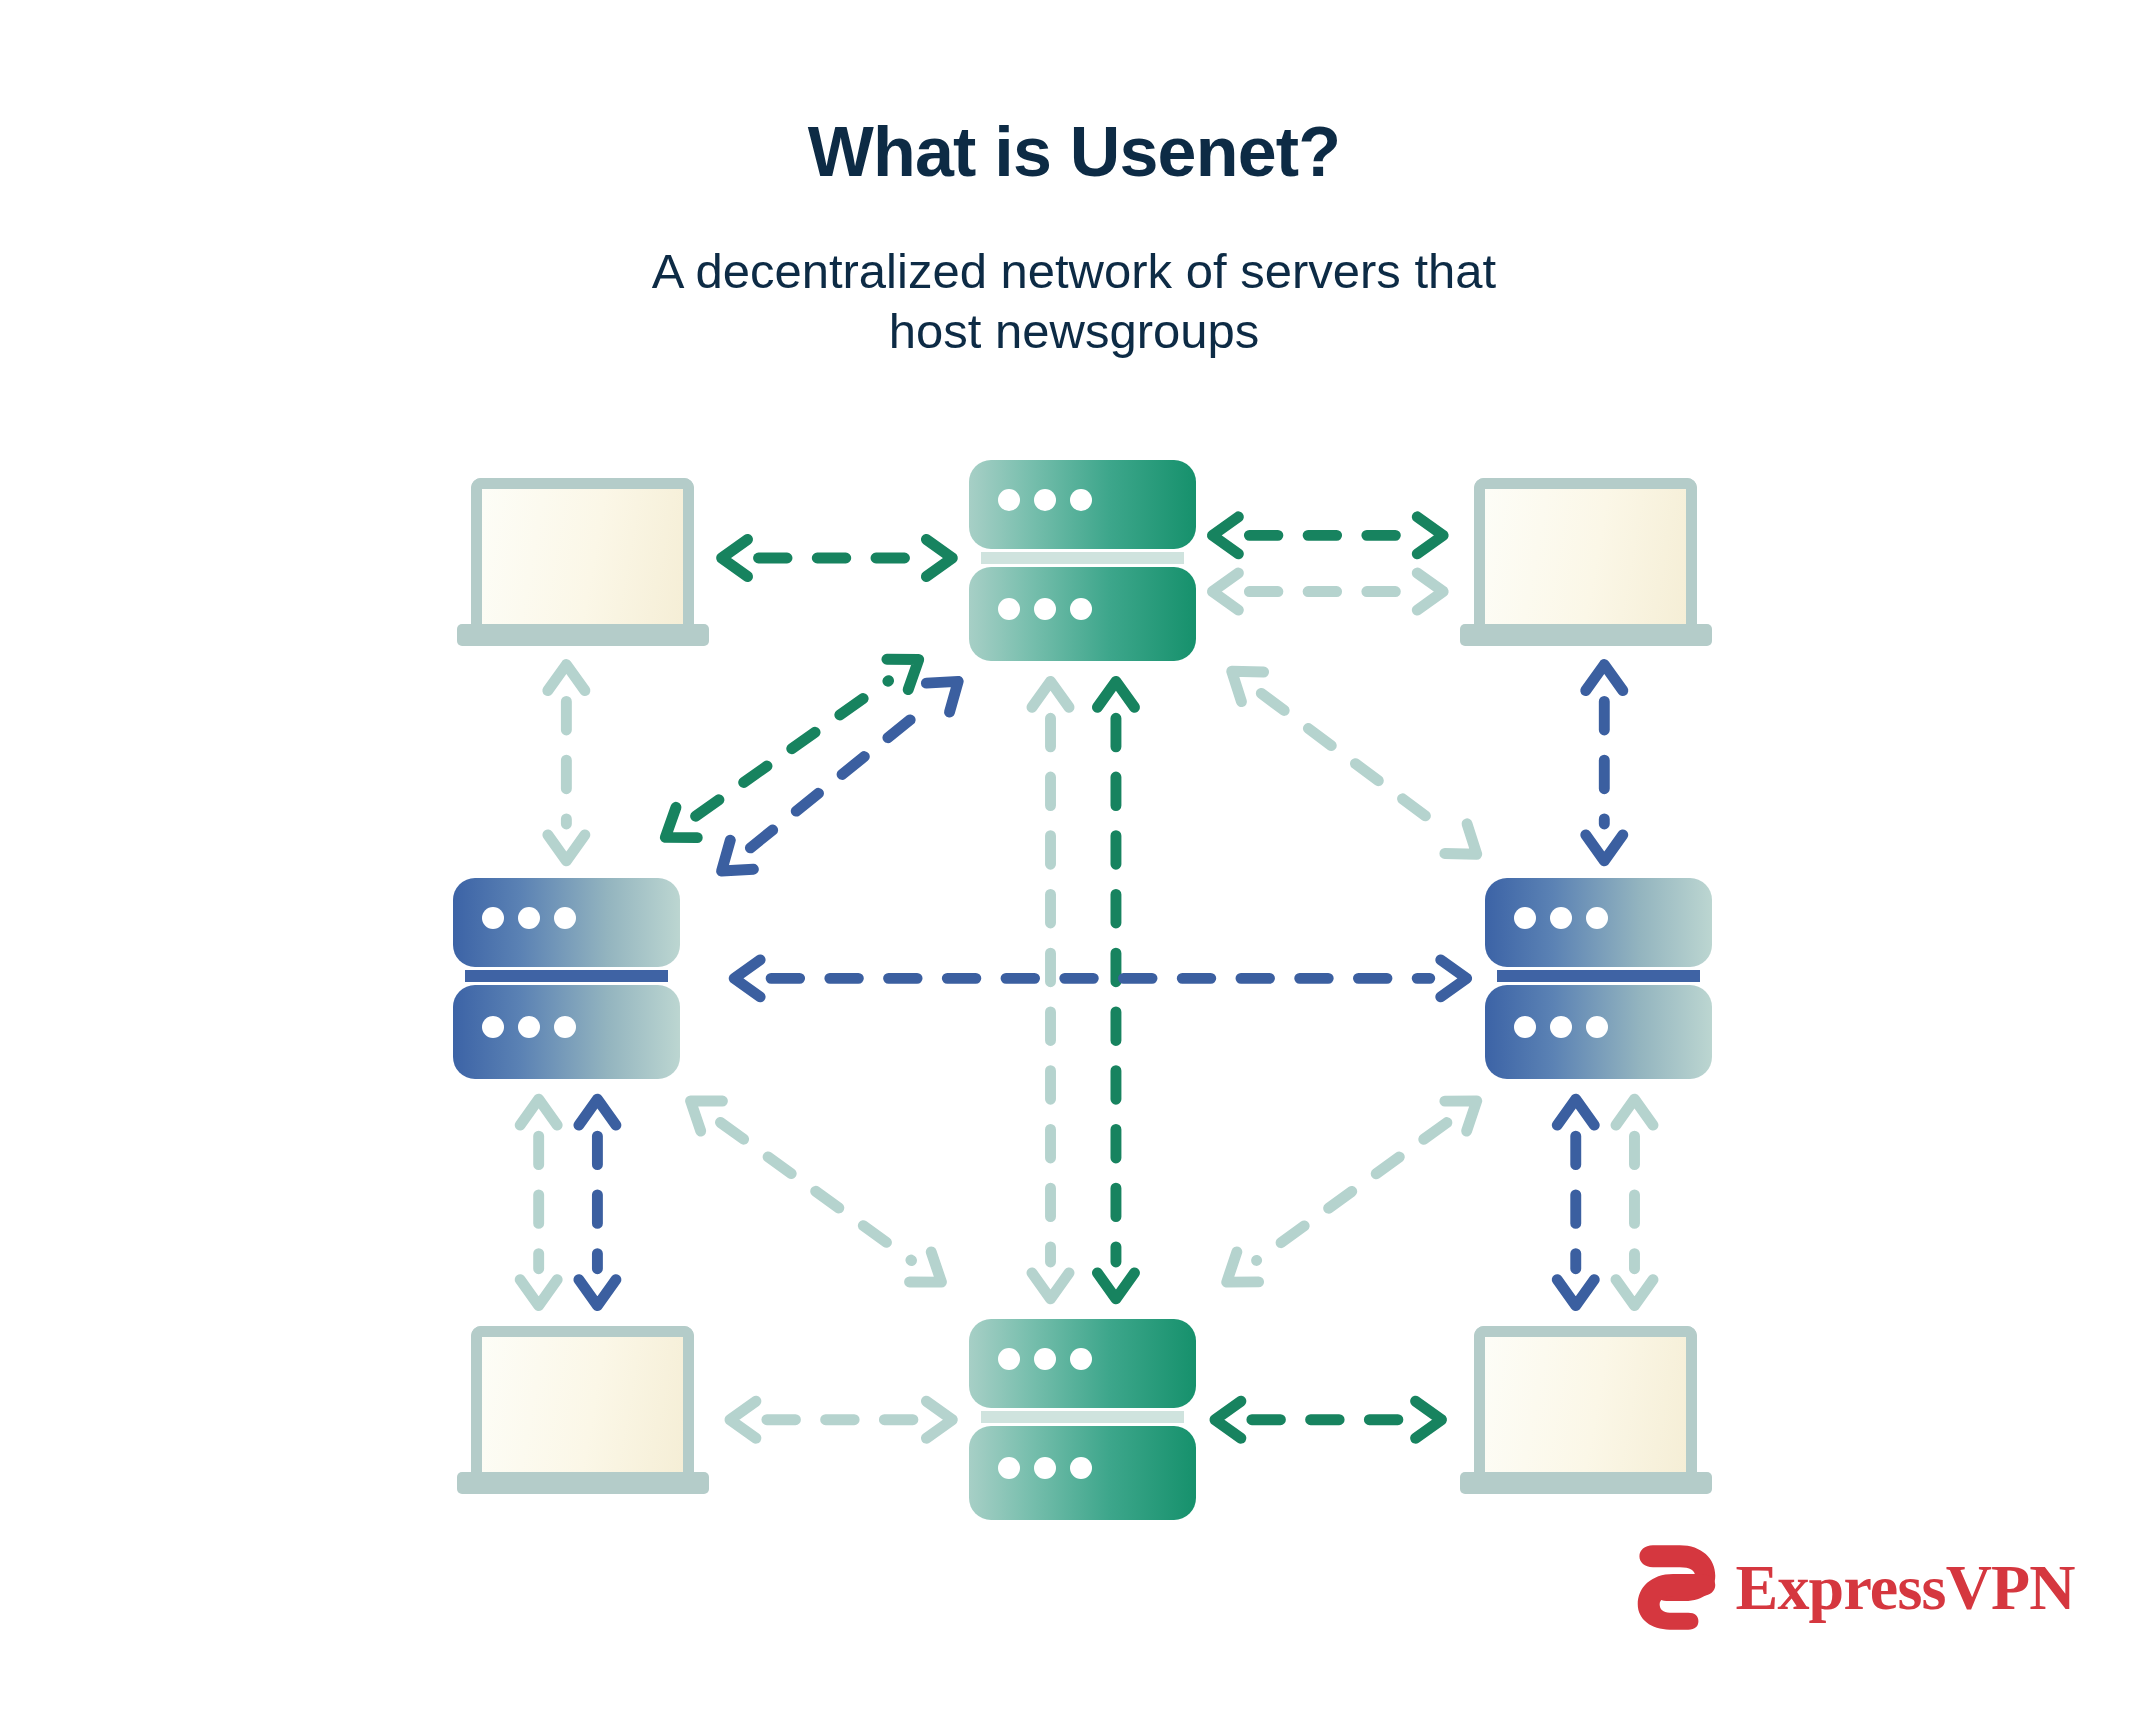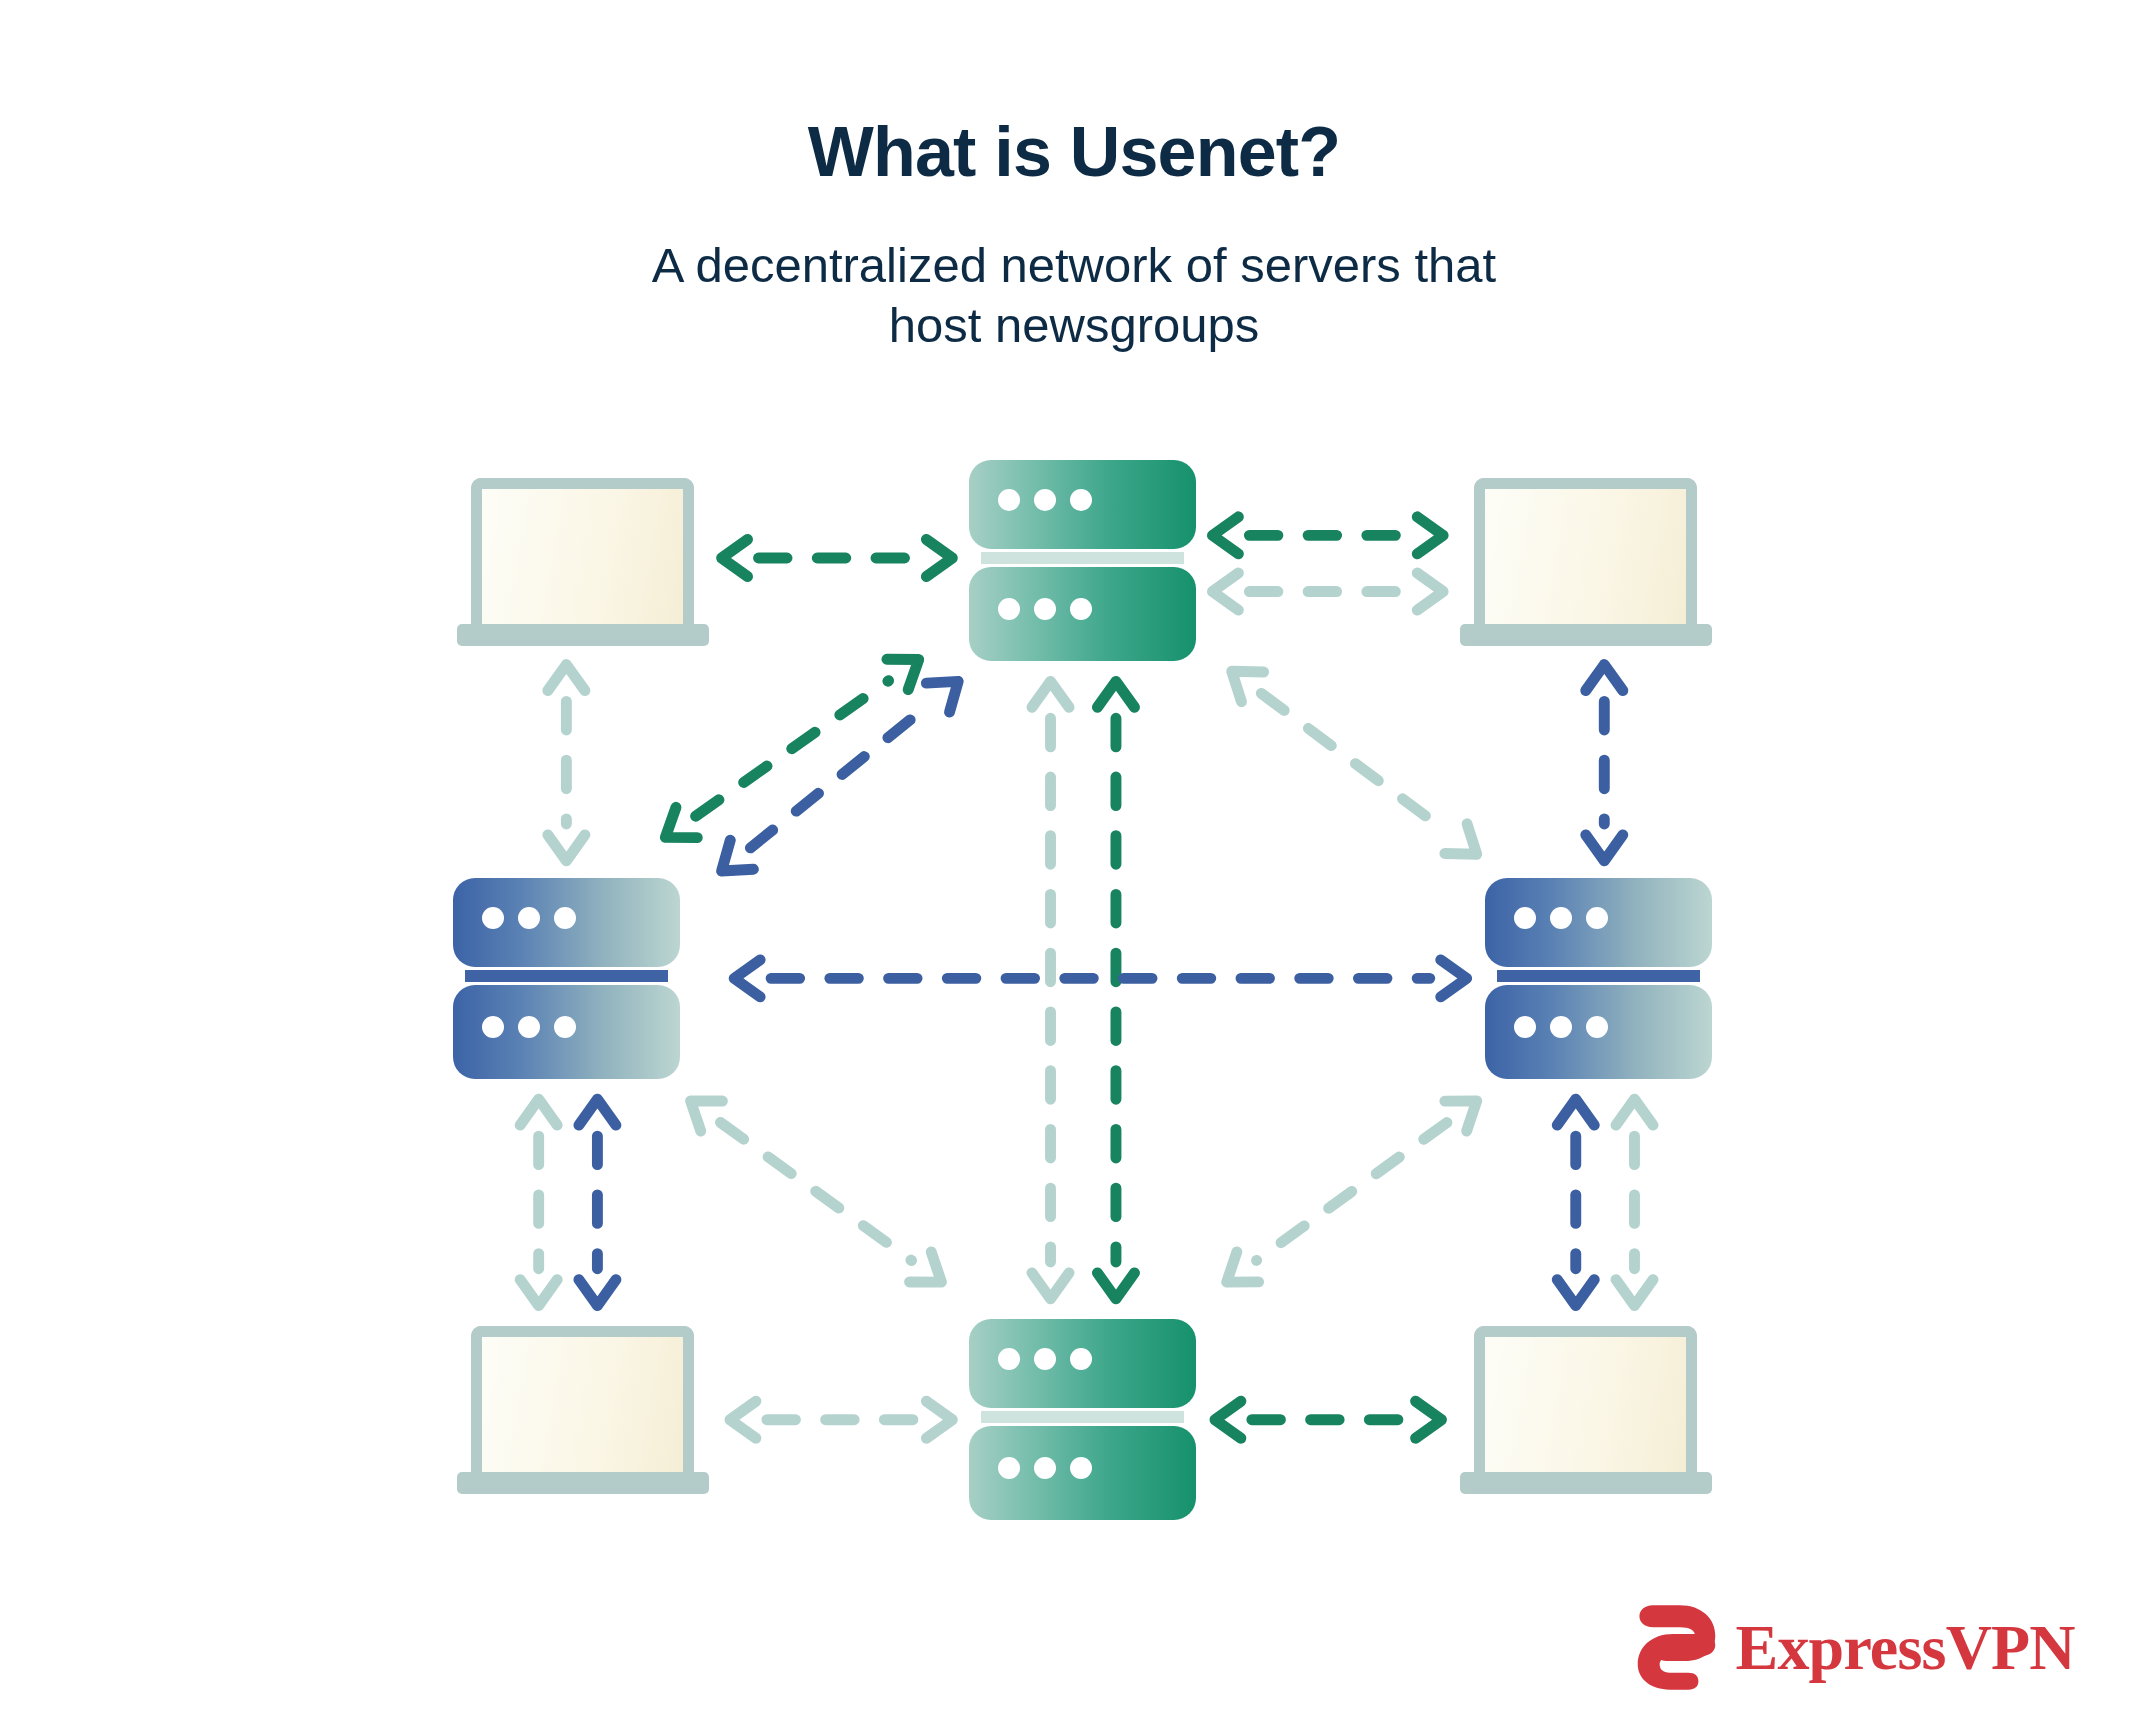--- a/index.html
+++ b/index.html
@@ -10,21 +10,21 @@
   }
 
   
   #header{position:absolute;left:0;top:0;width:2148px;text-align:center;}
   #page-title{
     margin:0;padding-top:117px;
     font-size:70px;line-height:1.0;font-weight:700;
     color:#0d2b45;letter-spacing:-0.8px;
   }
   #page-subtitle{
-    margin:10px;padding-top:39px;
+    margin:16px;padding-top:39px;
     font-size:49px;line-height:1.22;font-weight:400;
     color:#0d2b45;
   }
   #page-subtitle .sub-line{display:block;}
 
   
   #diagram{position:absolute;left:0;top:0;width:2148px;height:1726px;}
   #diagram-svg{position:absolute;left:0;top:0;width:2148px;height:1726px;}
 
   
@@ -284,21 +284,21 @@
       </div>
       <div class="node" style="left: 1460px; top: 1326px; width: 252px; height: 168px;">
         <div class="laptop" style="width:252px;height:168px;">
           <div class="lid" style="width:223px;height:146px;left:14.3px;"></div>
           <div class="base" style="top:146px;width:252px;"></div>
         </div>
       </div>
     </div>
 </div>
 
-<div id="logo" style="left:1636px;top:1602px;">
+<div id="logo" style="left:1636px;top:1542px;">
   <svg id="logo-mark" width="81" height="91" viewBox="0 0 96 108">
     <path d="M52 4 C78 4 94 20 94 40 C94 58 80 70 58 70 L36 70
              C28 70 24 66 24 60 C24 54 28 50 36 50 L58 50
              C66 50 70 46 70 40 C70 34 64 30 52 30 L20 30
              C10 30 4 24 4 17 C4 10 10 4 20 4 Z" fill="#d5373f"></path>
     <path d="M44 38 C18 38 2 54 2 74 C2 92 18 104 40 104 L62 104
              C70 104 74 100 74 94 C74 88 70 84 62 84 L40 84
              C32 84 28 80 28 74 C28 68 34 64 46 64 L78 64
              C88 64 94 58 94 51 C94 44 88 38 78 38 Z" fill="#d5373f"></path>
   </svg>

